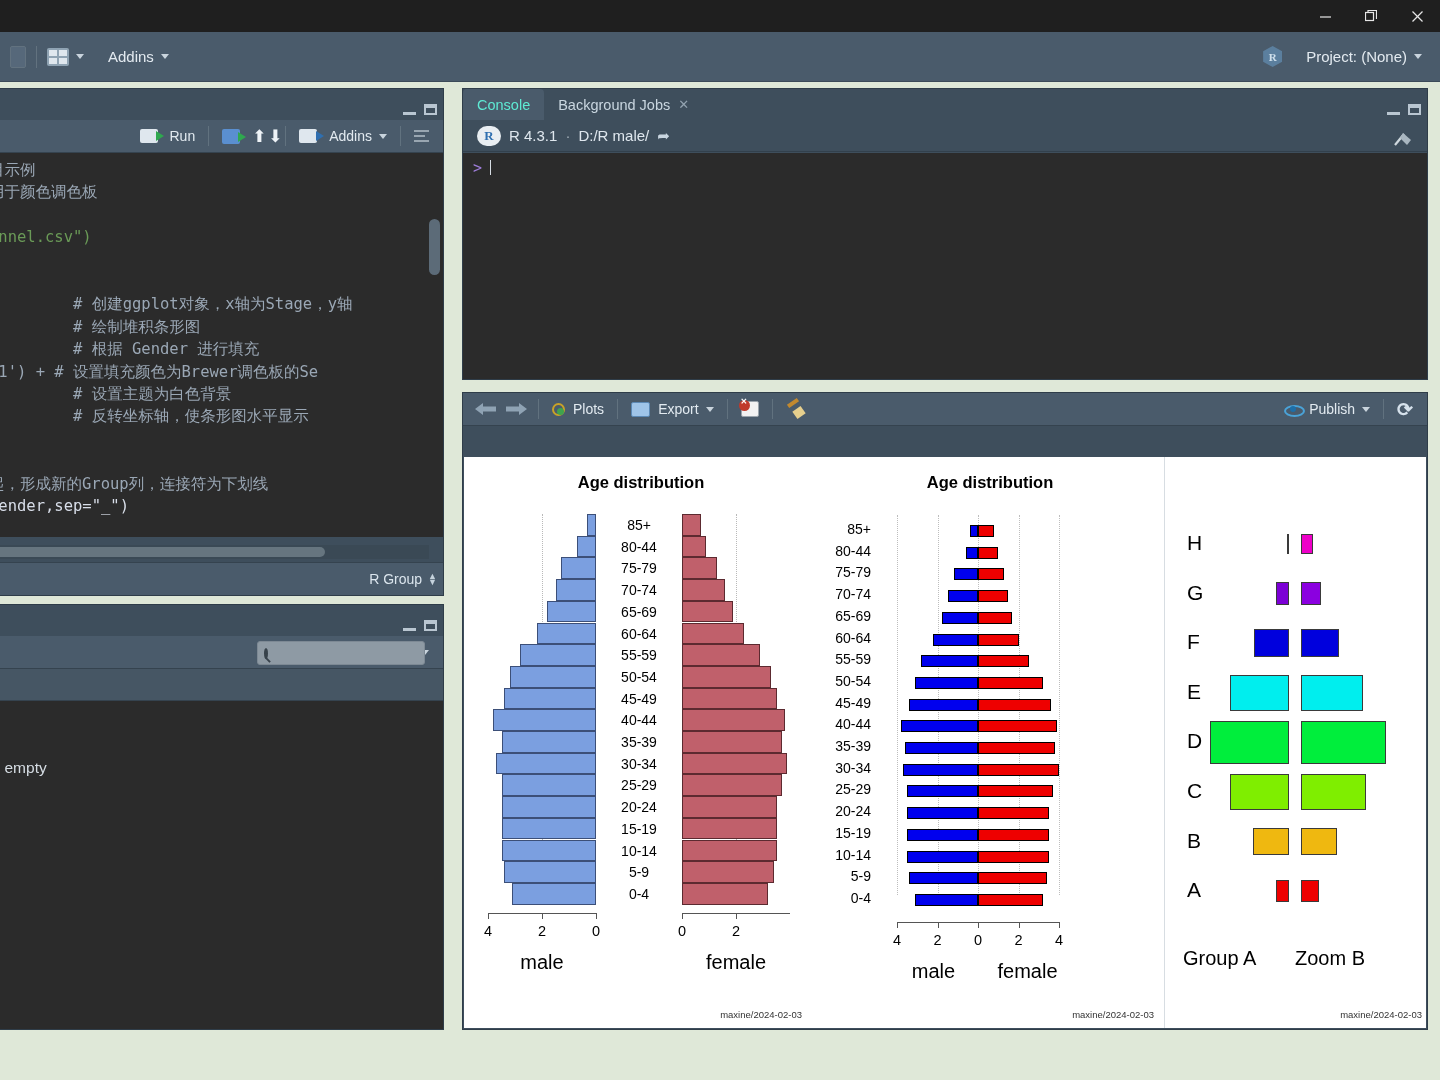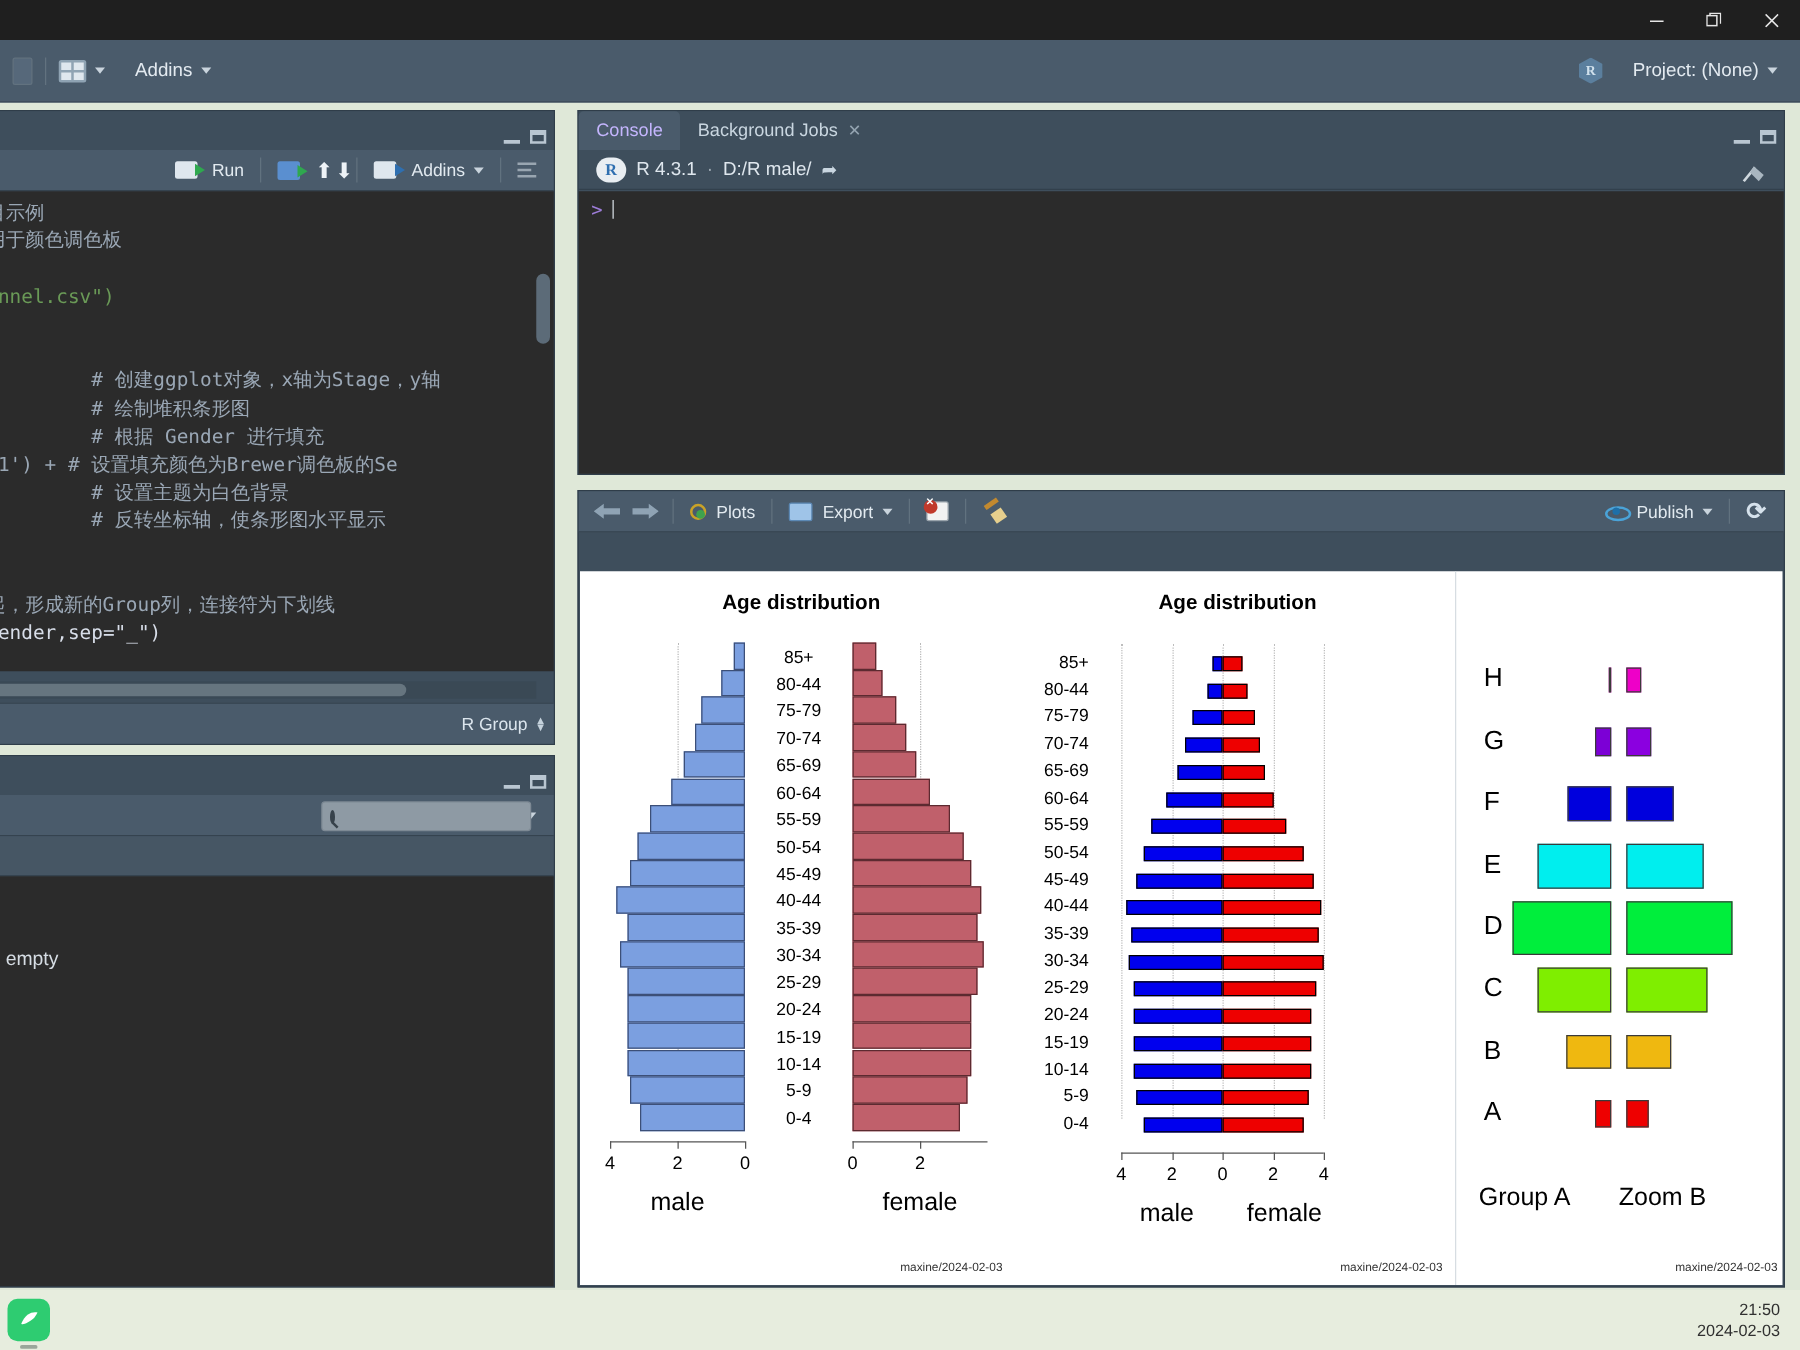--- a/index.html
+++ b/index.html
@@ -47,21 +47,21 @@
 
   
   .panel { position: absolute; background: #3e4e5c; border: 1px solid #2f3d49; }
   .panel-titlebar {
     height: 31px; background: #3e4e5c; display: flex; align-items: flex-end; position: relative;
   }
   .ptab {
     height: 31px; padding: 0 14px; display: flex; align-items: center;
     color: #c9d6e0; font-size: 14.5px; cursor: default;
   }
-  .ptab.active { background: #4a5b6b; color: #c4b5fd; border-radius: 4px 4px 0 0; }
+  .ptab.active { background: #4a5b6b; color: #5eead4; border-radius: 4px 4px 0 0; }
   .tab-x { margin-left: 8px; color: #93a3b0; font-size: 13px; }
   .pt-minmax { position: absolute; right: 6px; bottom: 5px; display: flex; gap: 8px; align-items: center; }
   .ic-min { width: 13px; height: 11px; border-bottom: 3px solid #b9c6d1; }
   .ic-max { width: 13px; height: 11px; border: 2px solid #b9c6d1; border-top-width: 4px; }
 
   .panel-toolbar {
     height: 33px; background: #4a5b6b; display: flex; align-items: center;
     padding: 0 8px; border-bottom: 1px solid #35434f;
   }
   .tb-item { display: flex; align-items: center; color: #e2eaf0; font-size: 14px; padding: 0 6px; height: 26px; }
@@ -738,25 +738,14 @@
             <div class="c3-lab" style="left: 22px; top: 74px;">H</div>
             <div class="c3-foot" style="left: 18px;">Group A</div>
             <div class="c3-foot" style="left: 130px;">Zoom B</div>
           </div>
         <div class="stamp" style="right:6px">maxine/2024-02-03</div>
       </div>
 
     </div>
   </div>
 
-  <div class="taskbar">
-    <div class="tb-app">
-      <svg width="20" height="20" viewBox="0 0 20 20">
-        <path d="M4 13 C7 5, 13 3, 17 4 C15 8, 13 10, 9 12 C7 13, 5 14, 4 13 Z" fill="#ffffff"></path>
-      </svg>
-    </div>
-    <div class="clock">
-      <div>21:50</div>
-      <div>2024-02-03</div>
-    </div>
-  </div>
 
 </div>
 
 </body></html>

